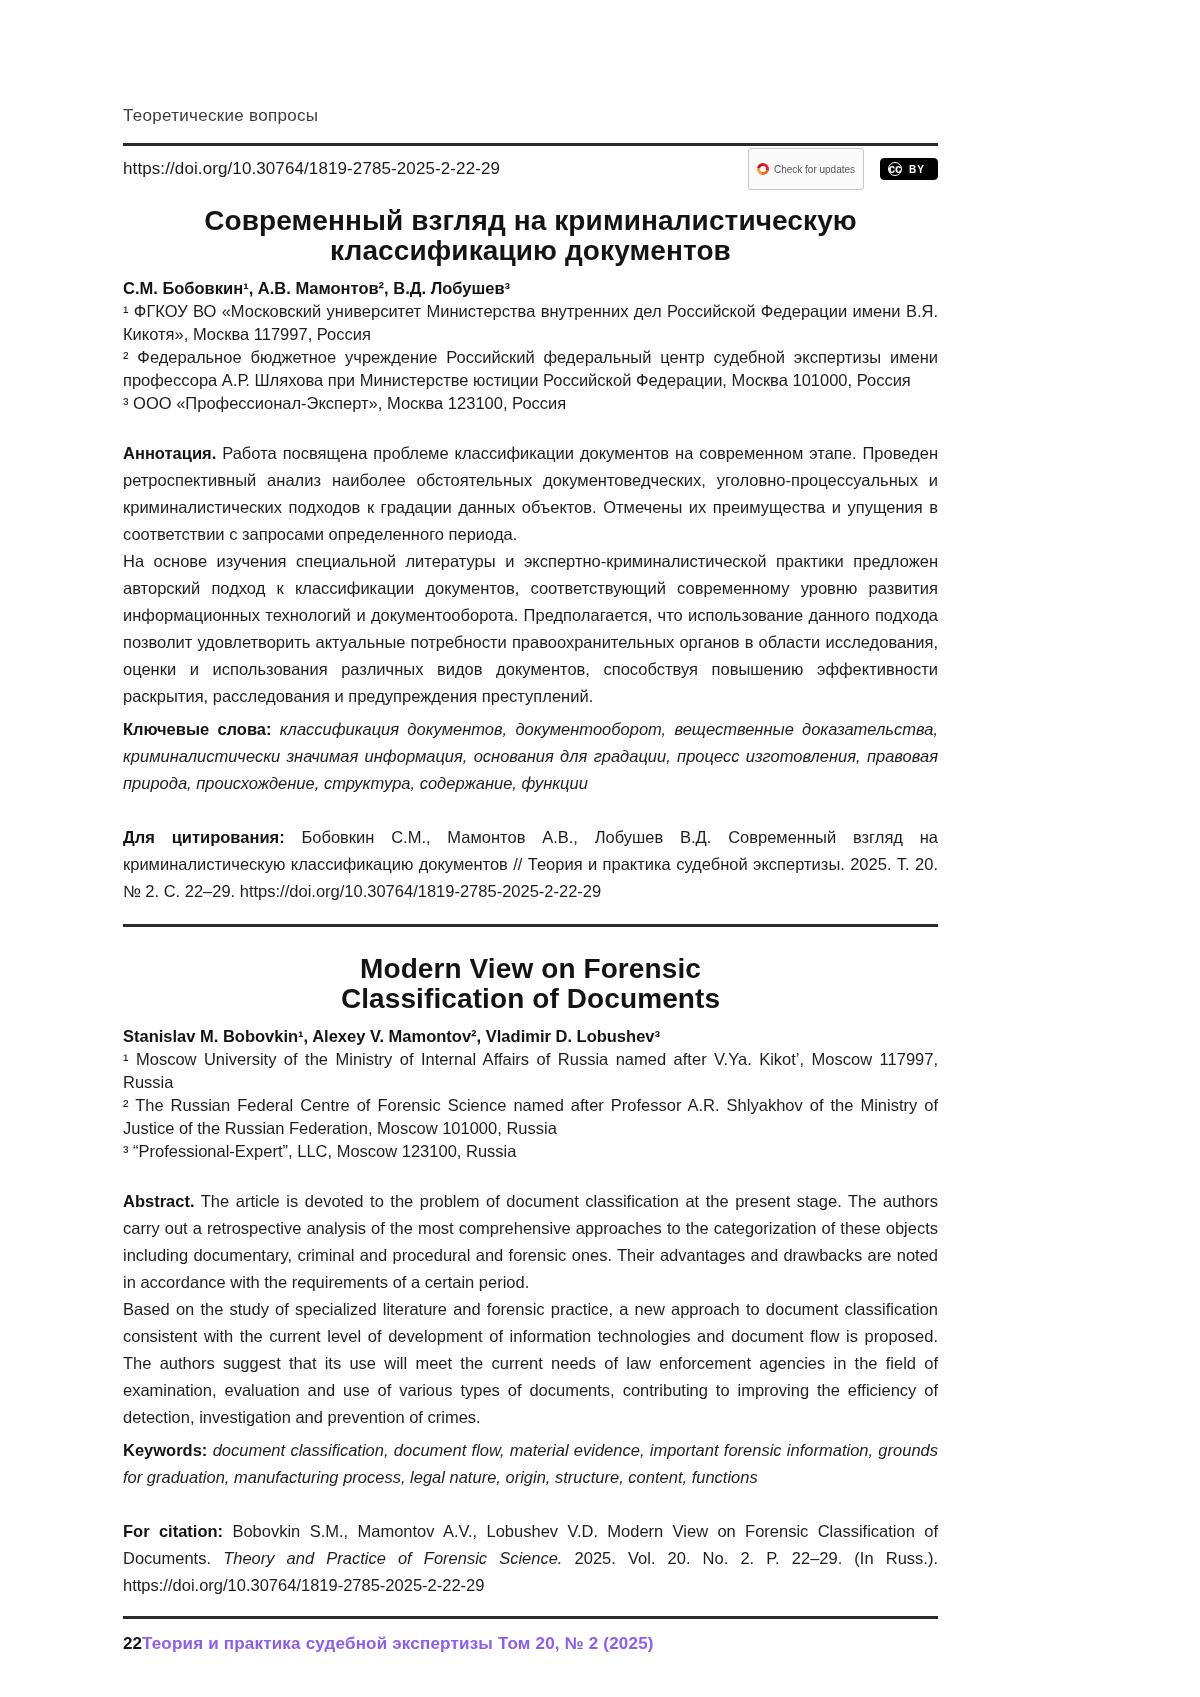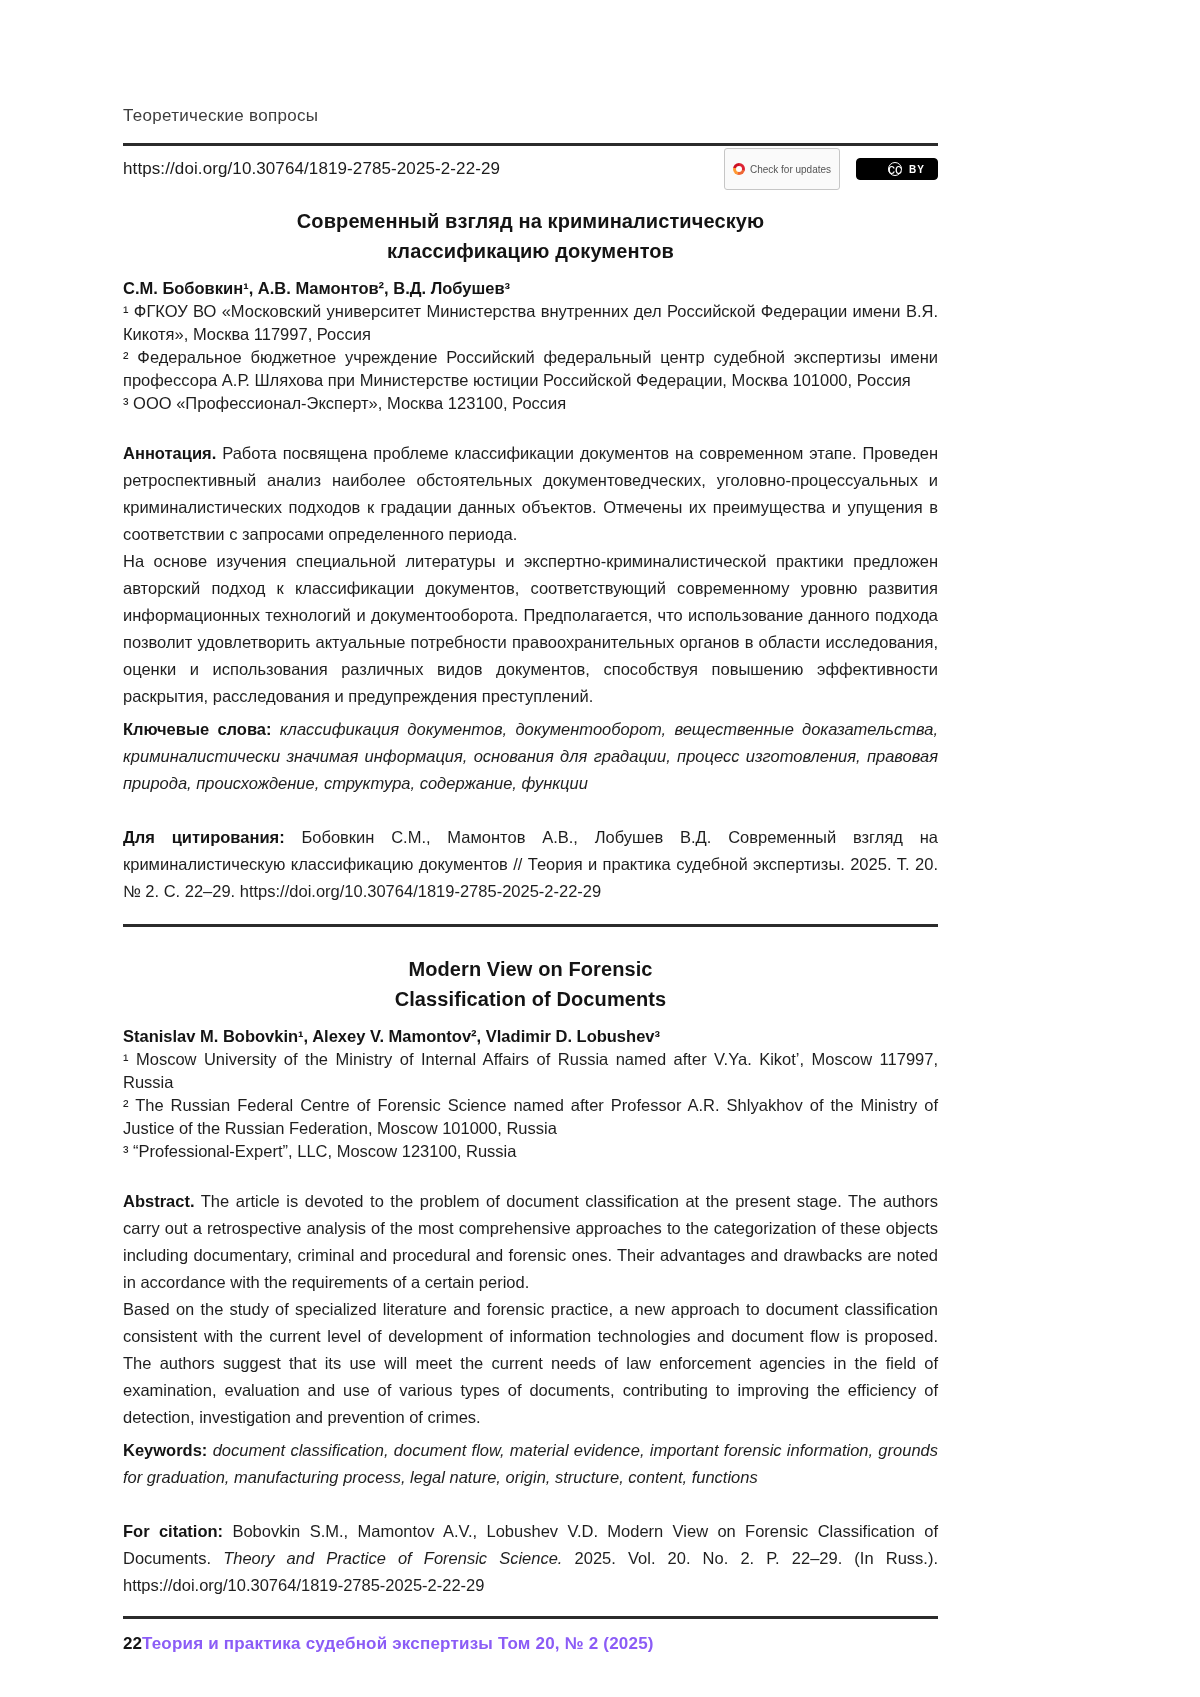--- a/index.html
+++ b/index.html
@@ -33,27 +33,27 @@
   .crossmark-icon::after {
     content:""; position:absolute; left:3px; top:3px; width:6px; height:6px;
     border-radius:50%; background:#fff;
   }
   .cc-badge {
     display:flex; align-items:center; gap:7px; background:#000; border:1px solid #000;
     border-radius:4px; height:22px; padding:0 12px 0 7px; text-decoration:none;
   }
   .cc-circle {
     width:14px; height:14px; border:1.5px solid #fff; border-radius:50%;
-    color:#fff; font-size:14px; font-weight:normal; line-height:1;
-    display:flex; align-items:center; justify-content:center;margin-left:24px;
+    color:#fff; font-size:12px; font-weight:bold; line-height:1;
+    display:flex; align-items:center; justify-content:center;
   }
   .cc-by { color:#fff; font-size:10px; font-weight:bold; letter-spacing:1px; }
 
   .title {
-    font-size:20px; line-height:30px; font-weight:bold; text-align:center;
+    font-size:28px; line-height:30px; font-weight:bold; text-align:center;
     color:#141414; margin-top:25px; letter-spacing:.1px;
   }
   .authors { font-size:16.5px; font-weight:bold; margin-top:13px; color:#141414; }
   .affil { font-size:16.5px; line-height:23px; text-align:justify; color:#1e1e1e; }
   .affil-group { margin-top:2px; }
 
   .para { font-size:16.5px; line-height:27px; text-align:justify; color:#1e1e1e; }
   .block-abstract { margin-top:25px; }
   .kw { margin-top:6px; }
   .kw i, .cite i { font-style:italic; }

